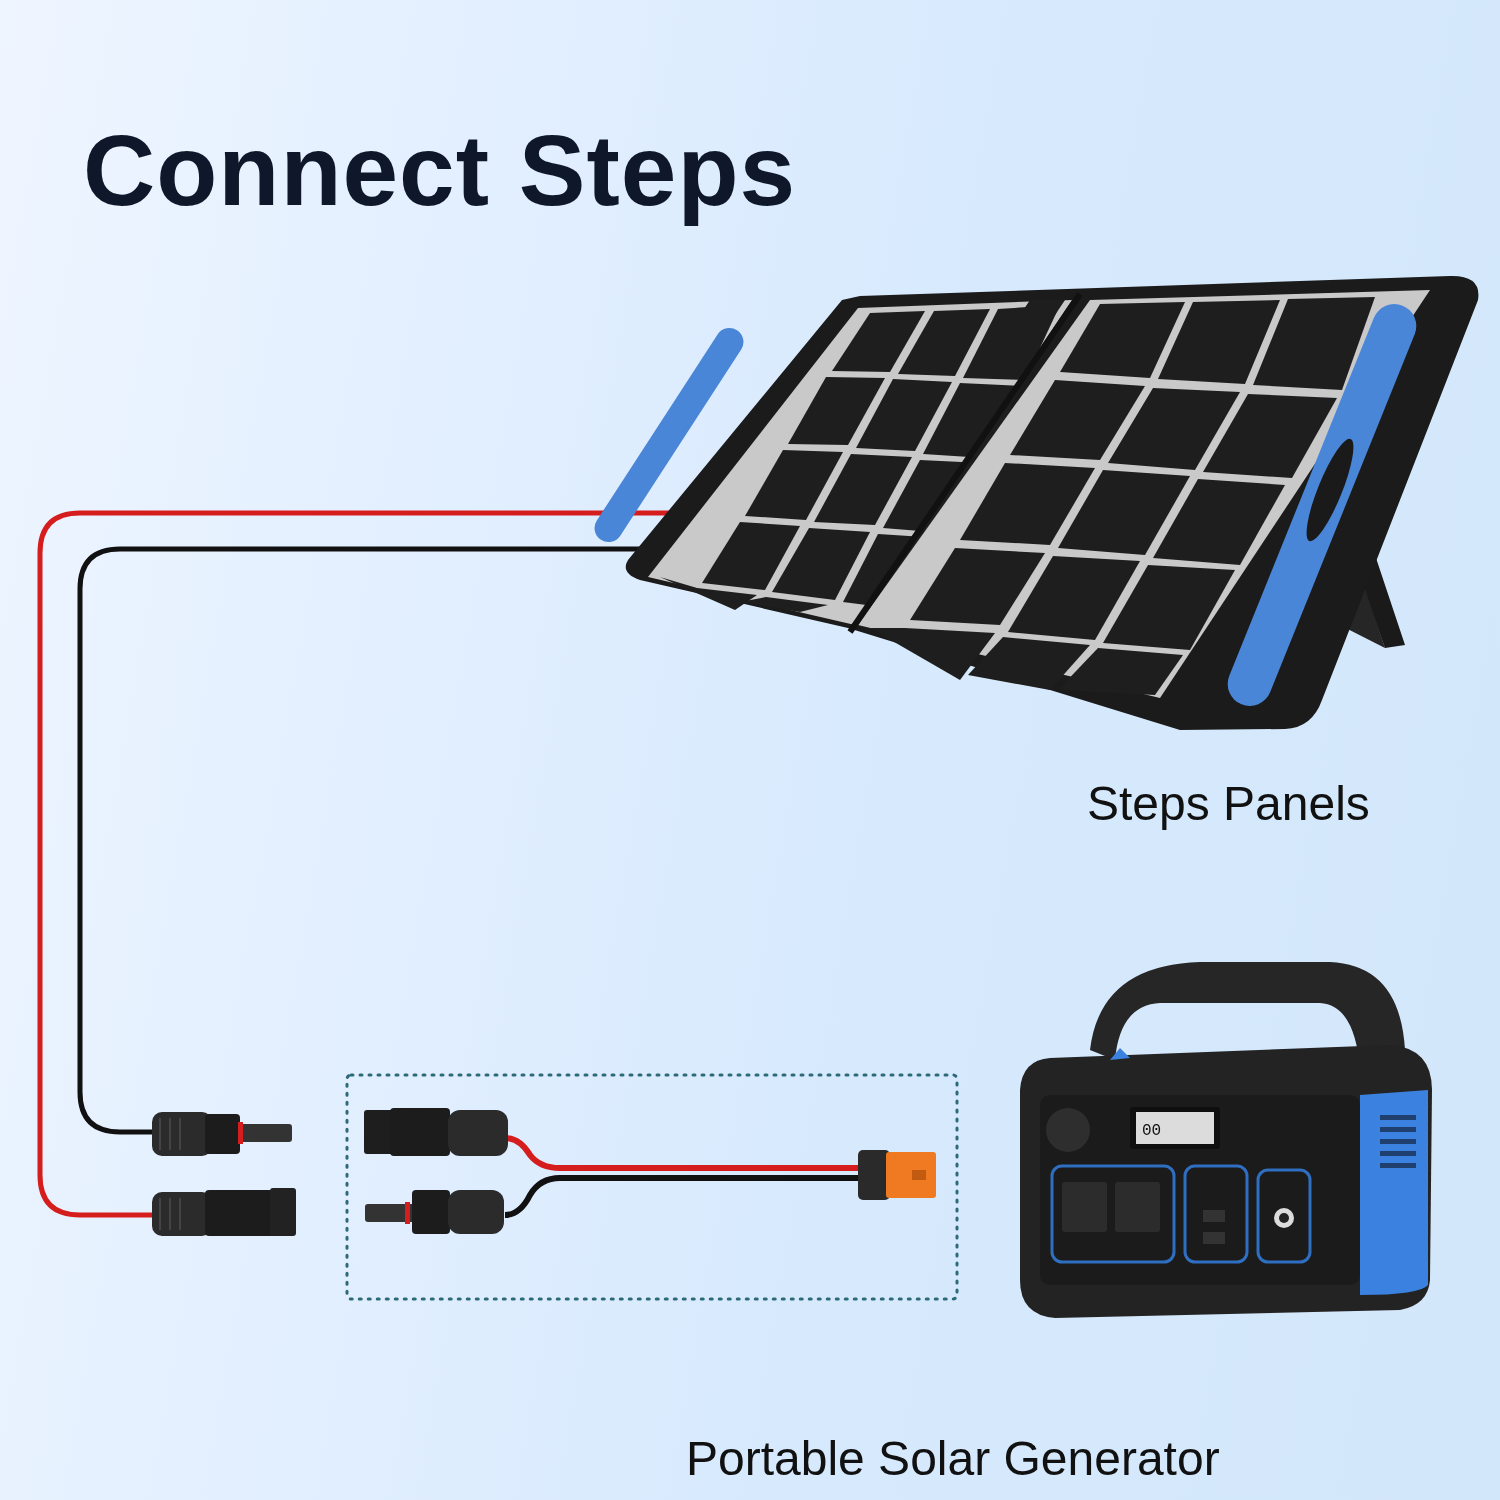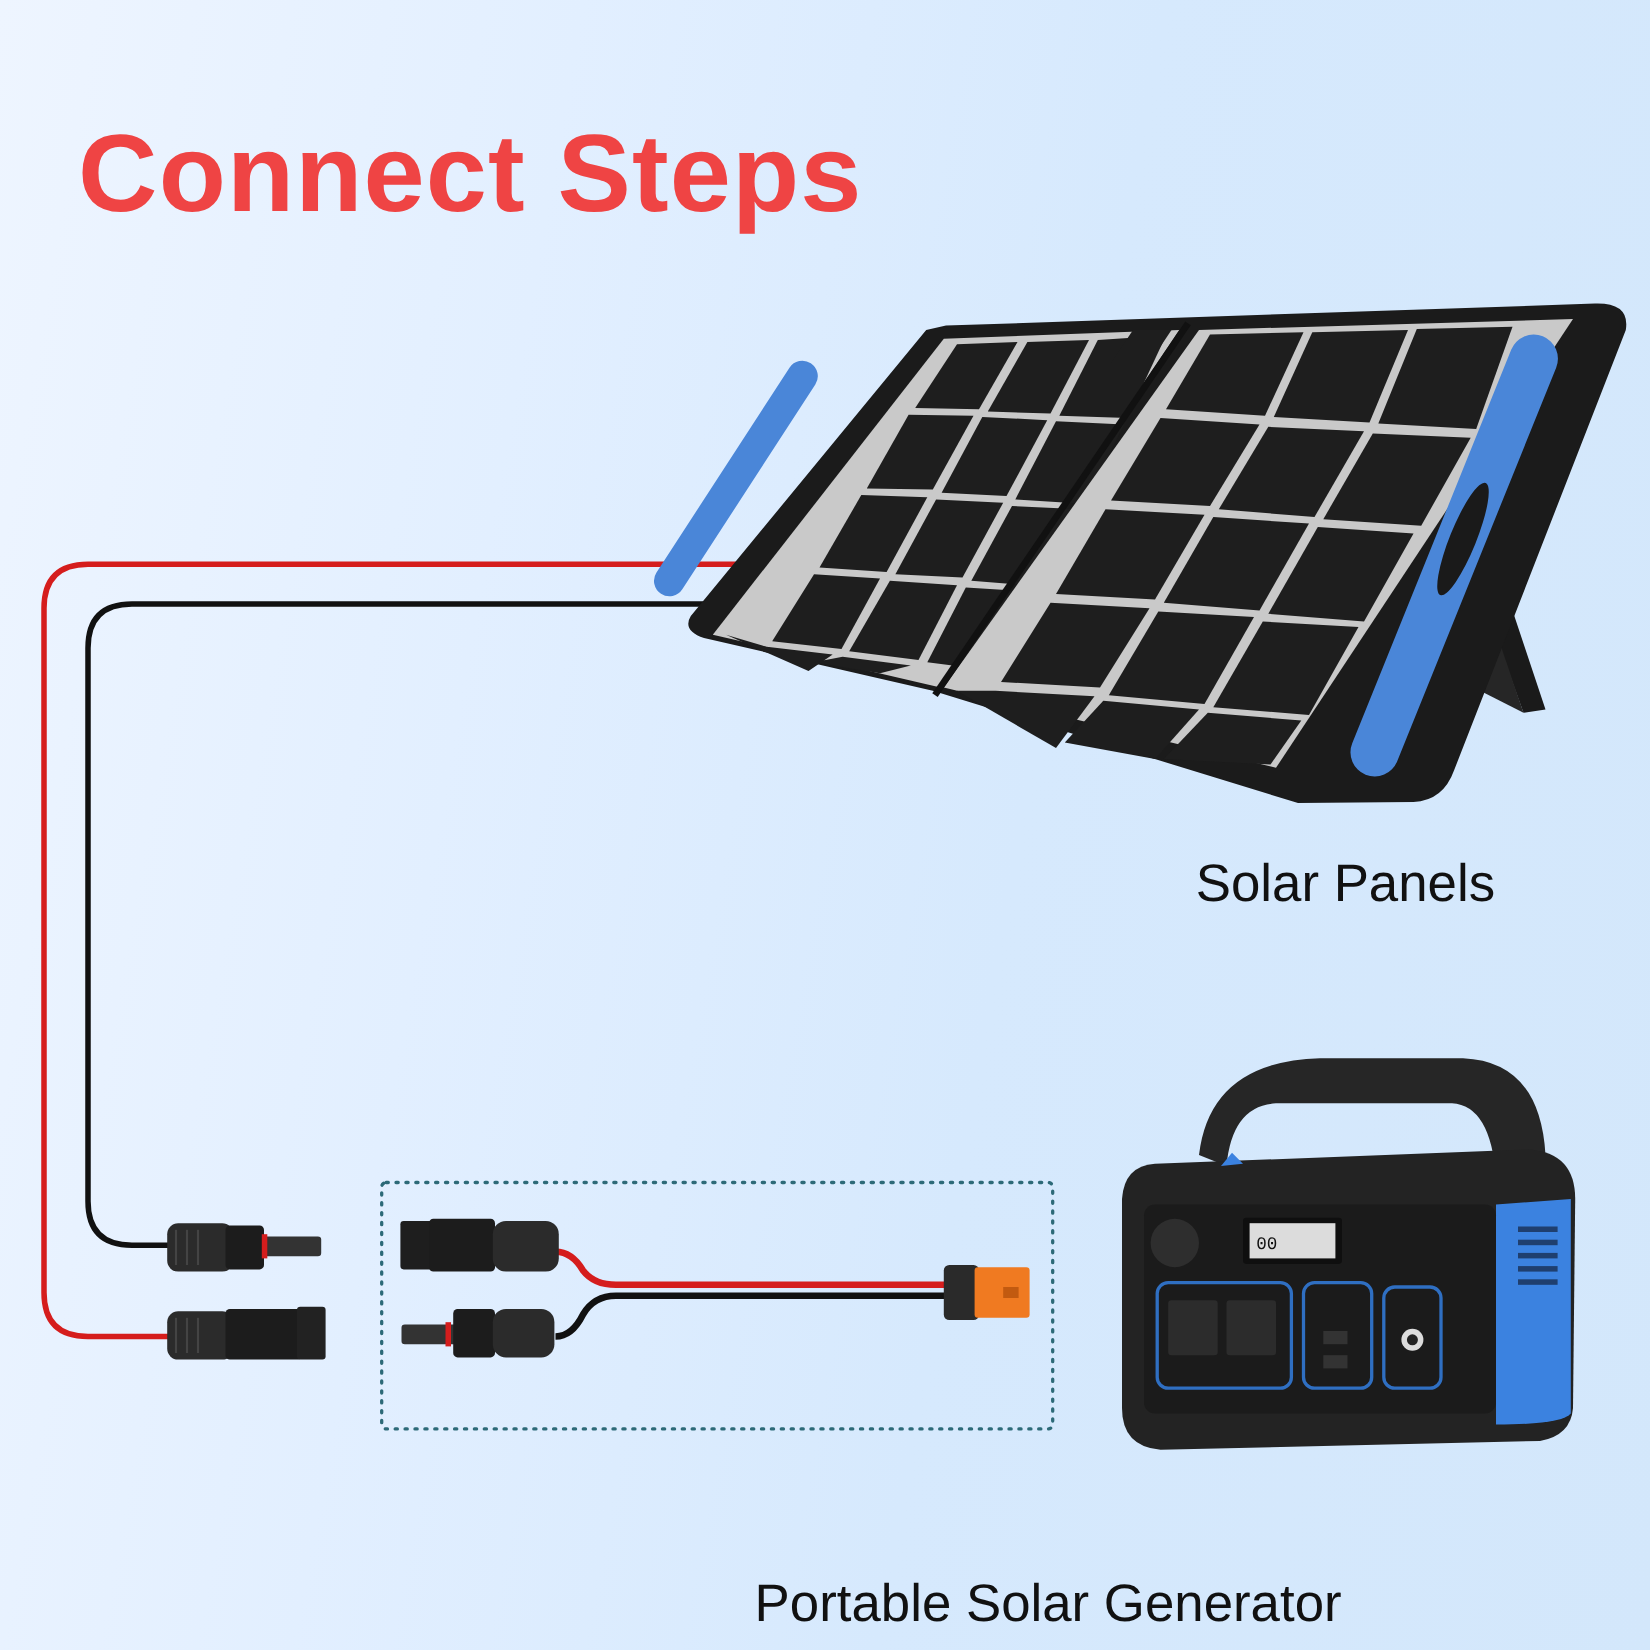--- a/index.html
+++ b/index.html
@@ -1,19 +1,19 @@
 <!DOCTYPE html>
 <html><head>
 <meta charset="utf-8">
 <style>
   html,body{margin:0;padding:0;}
   body{width:1500px;height:1500px;overflow:hidden;position:relative;
     background:linear-gradient(100deg,#eef5ff 0%,#e2efff 30%,#d6e9fd 60%,#d3e7fb 100%);
     font-family:"Liberation Sans",sans-serif;}
-  .title{position:absolute;left:70px;top:102px;margin:1px;font-size:100px;font-weight:bold;color:#ef4444;letter-spacing:1px;line-height:1.1;}
+  .title{position:absolute;left:70px;top:102px;margin:13px;font-size:100px;font-weight:bold;color:#0f172a;letter-spacing:1px;line-height:1.1;}
   .label{position:absolute;color:#111;font-size:48px;line-height:1;}
   .label-panels{left:1087px;top:780px;}
   .label-gen{left:686px;top:1435px;}
   svg.art{position:absolute;left:0;top:0;}
 </style>
 </head>
 <body>
 
 <h1 class="title">Connect Steps</h1>
 
@@ -145,14 +145,14 @@
     <rect x="1258" y="1170" width="52" height="92" rx="10" fill="none" stroke="#2f6fc2" stroke-width="3"></rect>
     <rect x="1062" y="1182" width="45" height="50" rx="3" fill="#2c2c2c"></rect>
     <rect x="1115" y="1182" width="45" height="50" rx="3" fill="#2c2c2c"></rect>
     <rect x="1203" y="1210" width="22" height="12" fill="#333"></rect>
     <rect x="1203" y="1232" width="22" height="12" fill="#333"></rect>
     <circle cx="1284" cy="1218" r="10" fill="#dcdcdc"></circle>
       <circle cx="1284" cy="1218" r="5" fill="#222"></circle>
   </g>
 </svg>
 
-<div class="label label-panels">Solar Panels</div>
+<div class="label label-panels">Steps Panels</div>
 <div class="label label-gen">Portable Solar Generator</div>
 
 </body></html>

